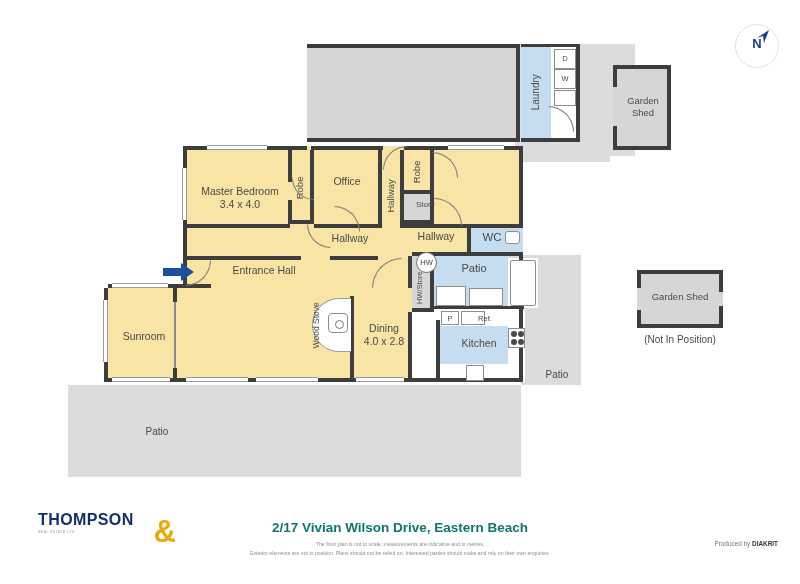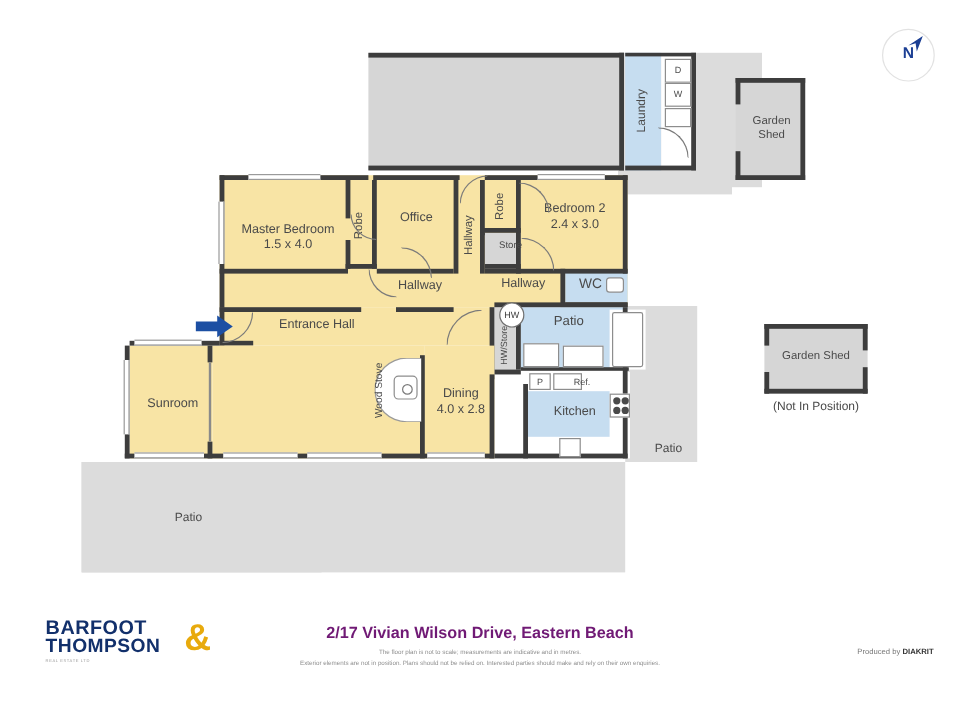--- a/index.html
+++ b/index.html
@@ -45,21 +45,21 @@
   #footer{position:absolute;left:0;top:498px;width:800px;height:86px;background:#fff;}
   #logo{position:absolute;left:38px;top:16px;width:140px;}
   #logo .l1,#logo .l2{font-weight:bold;color:#12306b;letter-spacing:.4px;
         font-family:"Liberation Sans",sans-serif;}
   #logo .l1{font-size:16.5px;}
   #logo .l2{font-size:16px;margin-top:-3px;}
   #logo .amp{position:absolute;right:2px;top:2px;font-size:31px;font-weight:bold;
              color:#e8aa0c;line-height:1;}
   #logo .sub{font-size:3.4px;color:#9a9a9a;letter-spacing:.5px;margin-top:1px;}
   #addr{position:absolute;left:0;top:22px;width:800px;text-align:center;
-        font-size:13.5px;font-weight:bold;color:#701a75;}
+        font-size:13.5px;font-weight:bold;color:#0f766e;}
   #disc{position:absolute;left:0;top:42px;width:800px;text-align:center;
         font-size:5.2px;color:#8e8e8e;line-height:1.7;}
   #prod{position:absolute;right:22px;top:42px;font-size:6.4px;color:#777;}
   #prod b{color:#333;}
 </style>
 </head>
 <body>
 
 <div id="plan">
 
@@ -131,30 +131,26 @@
   <div class="wall" style="left:404px;top:224px;width:119px;height:4px;"></div>
   <div class="wall" style="left:467px;top:224px;width:4px;height:32px;"></div>
   <div class="wall" style="left:471px;top:252px;width:52px;height:4px;"></div>
 
   <div class="winwall" style="left:207px;top:145px;width:60px;height:5px;"></div>
   <div class="winwall" style="left:448px;top:145px;width:56px;height:5px;"></div>
   <div class="winwallv" style="left:182px;top:168px;width:5px;height:52px;"></div>
 
   <div class="lbl" style="left:190px;top:185px;width:100px;font-size:10.5px;">
     <span class="nm">Master Bedroom</span>
-    <span class="dim">1.5 x 4.0</span>
+    <span class="dim">3.4 x 4.0</span>
   </div>
   <div class="lbl vert" style="left:280px;top:182px;width:40px;font-size:9.5px;transform:rotate(-90deg);">Robe</div>
   <div class="lbl" style="left:320px;top:175px;width:54px;font-size:10.5px;">Office</div>
   <div class="lbl vert" style="left:366px;top:190px;width:50px;font-size:9.5px;transform:rotate(-90deg);">Hallway</div>
   <div class="lbl vert" style="left:397px;top:166px;width:40px;font-size:9.5px;transform:rotate(-90deg);">Robe</div>
-  <div class="lbl" style="left:440px;top:168px;width:78px;font-size:10.5px;">
-    <span class="nm">Bedroom 2</span>
-    <span class="dim">2.4 x 3.0</span>
-  </div>
   <div class="lbl" style="left:403px;top:200px;width:32px;font-size:8px;text-align:right;">Store</div>
   <div class="lbl" style="left:322px;top:232px;width:56px;font-size:10.5px;">Hallway</div>
   <div class="lbl" style="left:408px;top:230px;width:56px;font-size:10.5px;">Hallway</div>
   <div class="lbl" style="left:476px;top:230px;width:32px;font-size:11.5px;">WC</div>
   <div class="fix" style="left:505px;top:231px;width:15px;height:13px;border-radius:3px;"></div>
 
   <div class="door" style="left:292px;top:178px;width:22px;height:22px;
        border-color:#7a7a7a;border-right-color:transparent;border-top-color:transparent;
        border-radius:0 0 0 100%;"></div>
   <div class="door" style="left:334px;top:206px;width:26px;height:26px;
@@ -279,21 +275,20 @@
 
   <div id="compass">
     <svg style="position:absolute;left:19px;top:4px;width:16px;height:16px;" viewBox="0 0 16 16">
       <path d="M14,1 L9,14 L8,7 L2,9 Z" fill="#1c3f94"></path>
     </svg>
     <div class="n">N</div>
   </div>
 
   <div id="footer">
     <div id="logo">
-      <div class="l1">BARFOOT</div>
       <div class="l2">THOMPSON</div>
       <div class="amp">&amp;</div>
       <div class="sub">REAL ESTATE LTD</div>
     </div>
     <div id="addr">2/17 Vivian Wilson Drive, Eastern Beach</div>
     <div id="disc">
       <div>The floor plan is not to scale; measurements are indicative and in metres.</div>
       <div>Exterior elements are not in position. Plans should not be relied on. Interested parties should make and rely on their own enquiries.</div>
     </div>
     <div id="prod">

